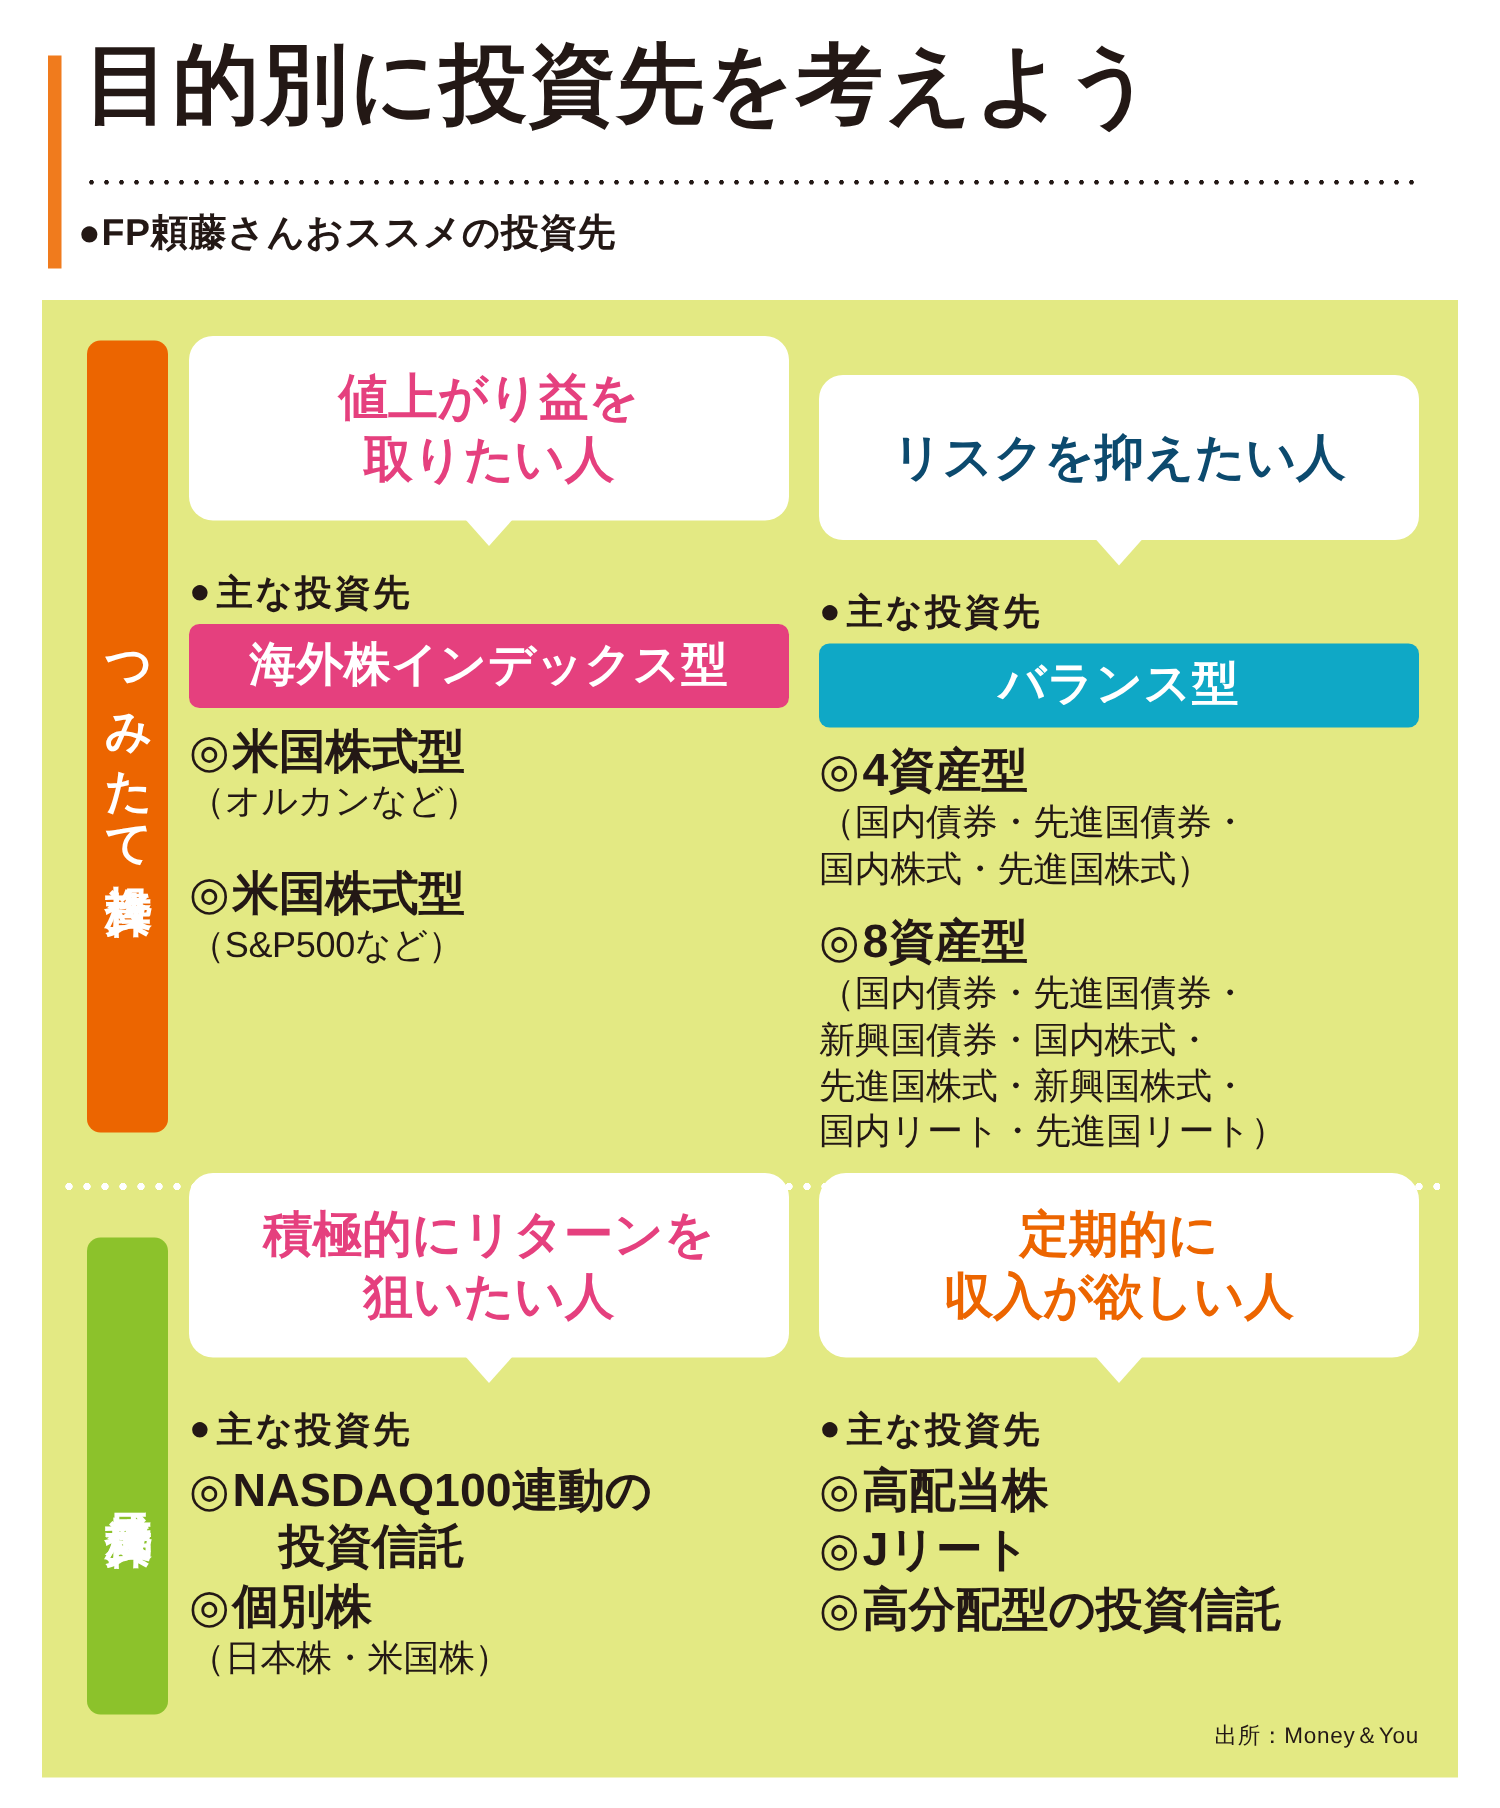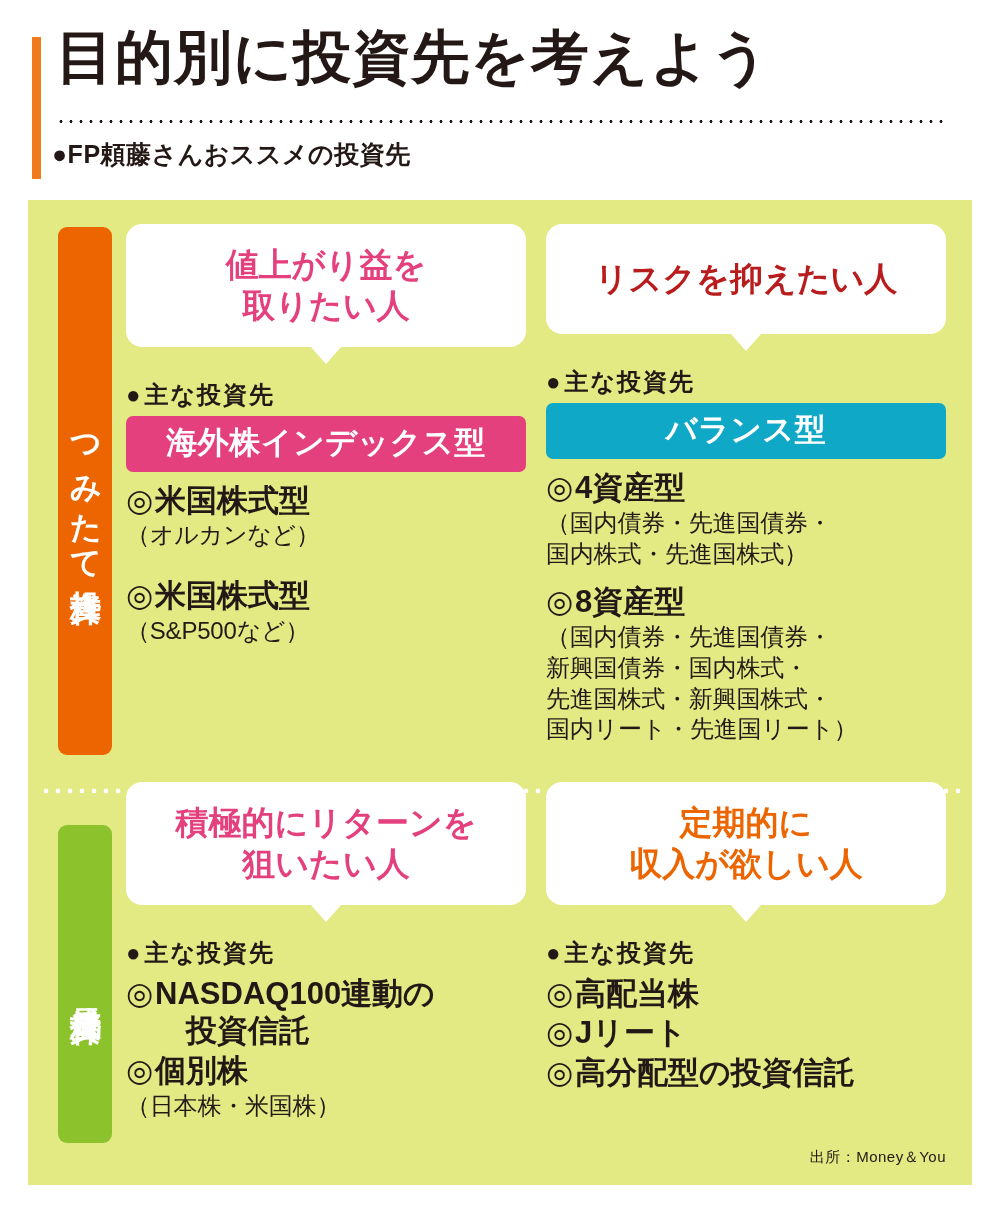--- a/index.html
+++ b/index.html
@@ -130,22 +130,22 @@
     bottom: -17px;
     margin-left: -16px;
     width: 0; height: 0;
     border-left: 16px solid transparent;
     border-right: 16px solid transparent;
     border-top: 18px solid #ffffff;
   }
   .bubble.tall { min-height: 110px; display: flex; align-items: center; justify-content: center; }
   .bubble.short { min-height: 110px; display: flex; align-items: center; justify-content: center; }
   .c-pink { color: #E5407E; }
-  .c-cyan { color: #b91c1c; }
-  .c-orange { color: #EC6500; }
+  .c-cyan { color: #0c4a6e; margin-top: 26px; }
+  .c-orange { color: #EC6500; border-radius: 18px; }
 
   
   .lead {
     margin-top: 32px;
     font-size: 24px;
     font-weight: 700;
     letter-spacing: 2px;
     color: #231815;
     display: flex;
     align-items: center;

